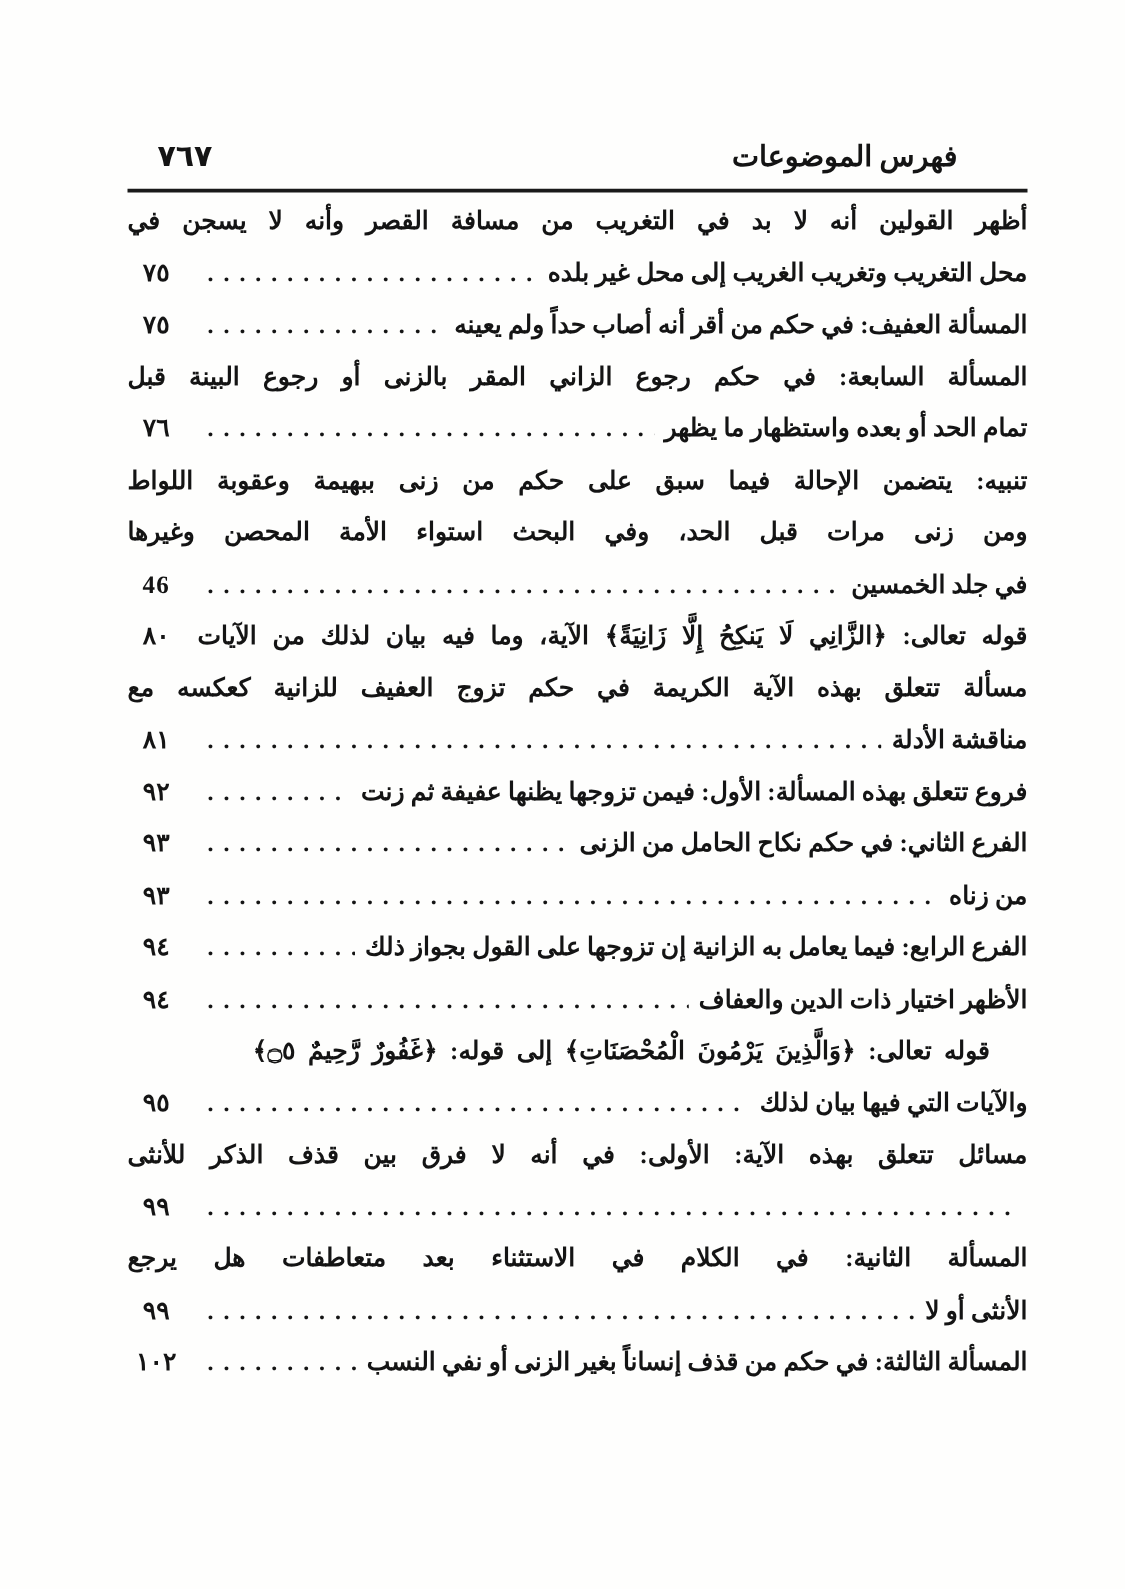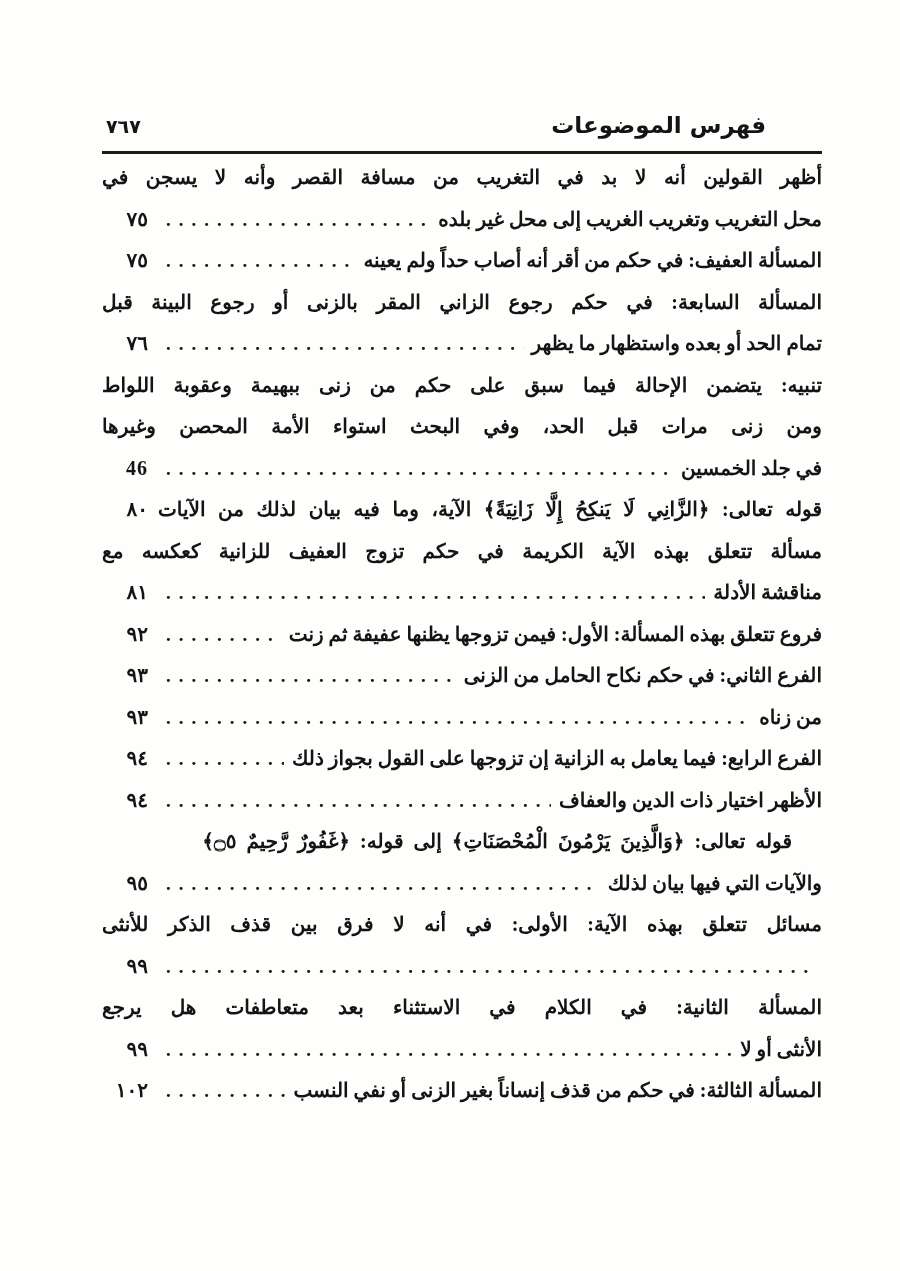--- a/index.html
+++ b/index.html
@@ -10,33 +10,33 @@
     direction:rtl;
     box-sizing:border-box;
     padding:108px 78px 0 102px;
     font-family:"DejaVu Sans",sans-serif;
     font-weight:bold;
     color:#141414;
     overflow:hidden;
   }
   
   .hdr{display:flex;justify-content:space-between;align-items:baseline;line-height:34px;}
-  .hdr .title{font-size:23px;margin-right:56px;letter-spacing:.5px;}
-  .hdr .pagenum{font-size:19px;margin-left:4px;letter-spacing:3px;}
+  .hdr .title{font-size:23px;margin-right:56px;letter-spacing:.5px;font-family:Liberation Serif, serif;}
+  .hdr .pagenum{font-size:24px;margin-left:24px;letter-spacing:3px;}
   .rule{height:3px;background:#1a1a1a;margin-top:8px;}
   
   .toc{margin-top:3px;font-family:Liberation Serif, serif;}
   .line{height:41.5px;line-height:41.5px;font-size:20px;}
   .fill{text-align:justify;text-align-last:justify;}
   .dotted,.numline{display:flex;align-items:baseline;}
   .dotted .t{white-space:nowrap;flex:0 0 auto;text-align:right;}
   .numline .t{flex:1 1 auto;min-width:0;overflow:hidden;text-align:justify;text-align-last:justify;margin-left:10px;max-height:41.5px;}
   .dots{flex:1 1 auto;overflow:hidden;white-space:nowrap;margin-right:8px;margin-left:18px;font-size:19px;letter-spacing:8px;direction:ltr;}
   .dots::after{content:"..................................................................................";}
-  .num{flex:0 0 46px;text-align:right;font-size:20px;letter-spacing:1px;}
+  .num{flex:0 0 46px;text-align:center;font-size:20px;letter-spacing:1px;}
   .verse{text-align:right;padding-right:30px;word-spacing:5px;white-space:nowrap;overflow:hidden;}
 </style>
 </head>
 <body>
 
 <div class="page">
 
   <div class="hdr">
     <div class="title">فهرس الموضوعات</div>
     <div class="pagenum">٧٦٧</div>

